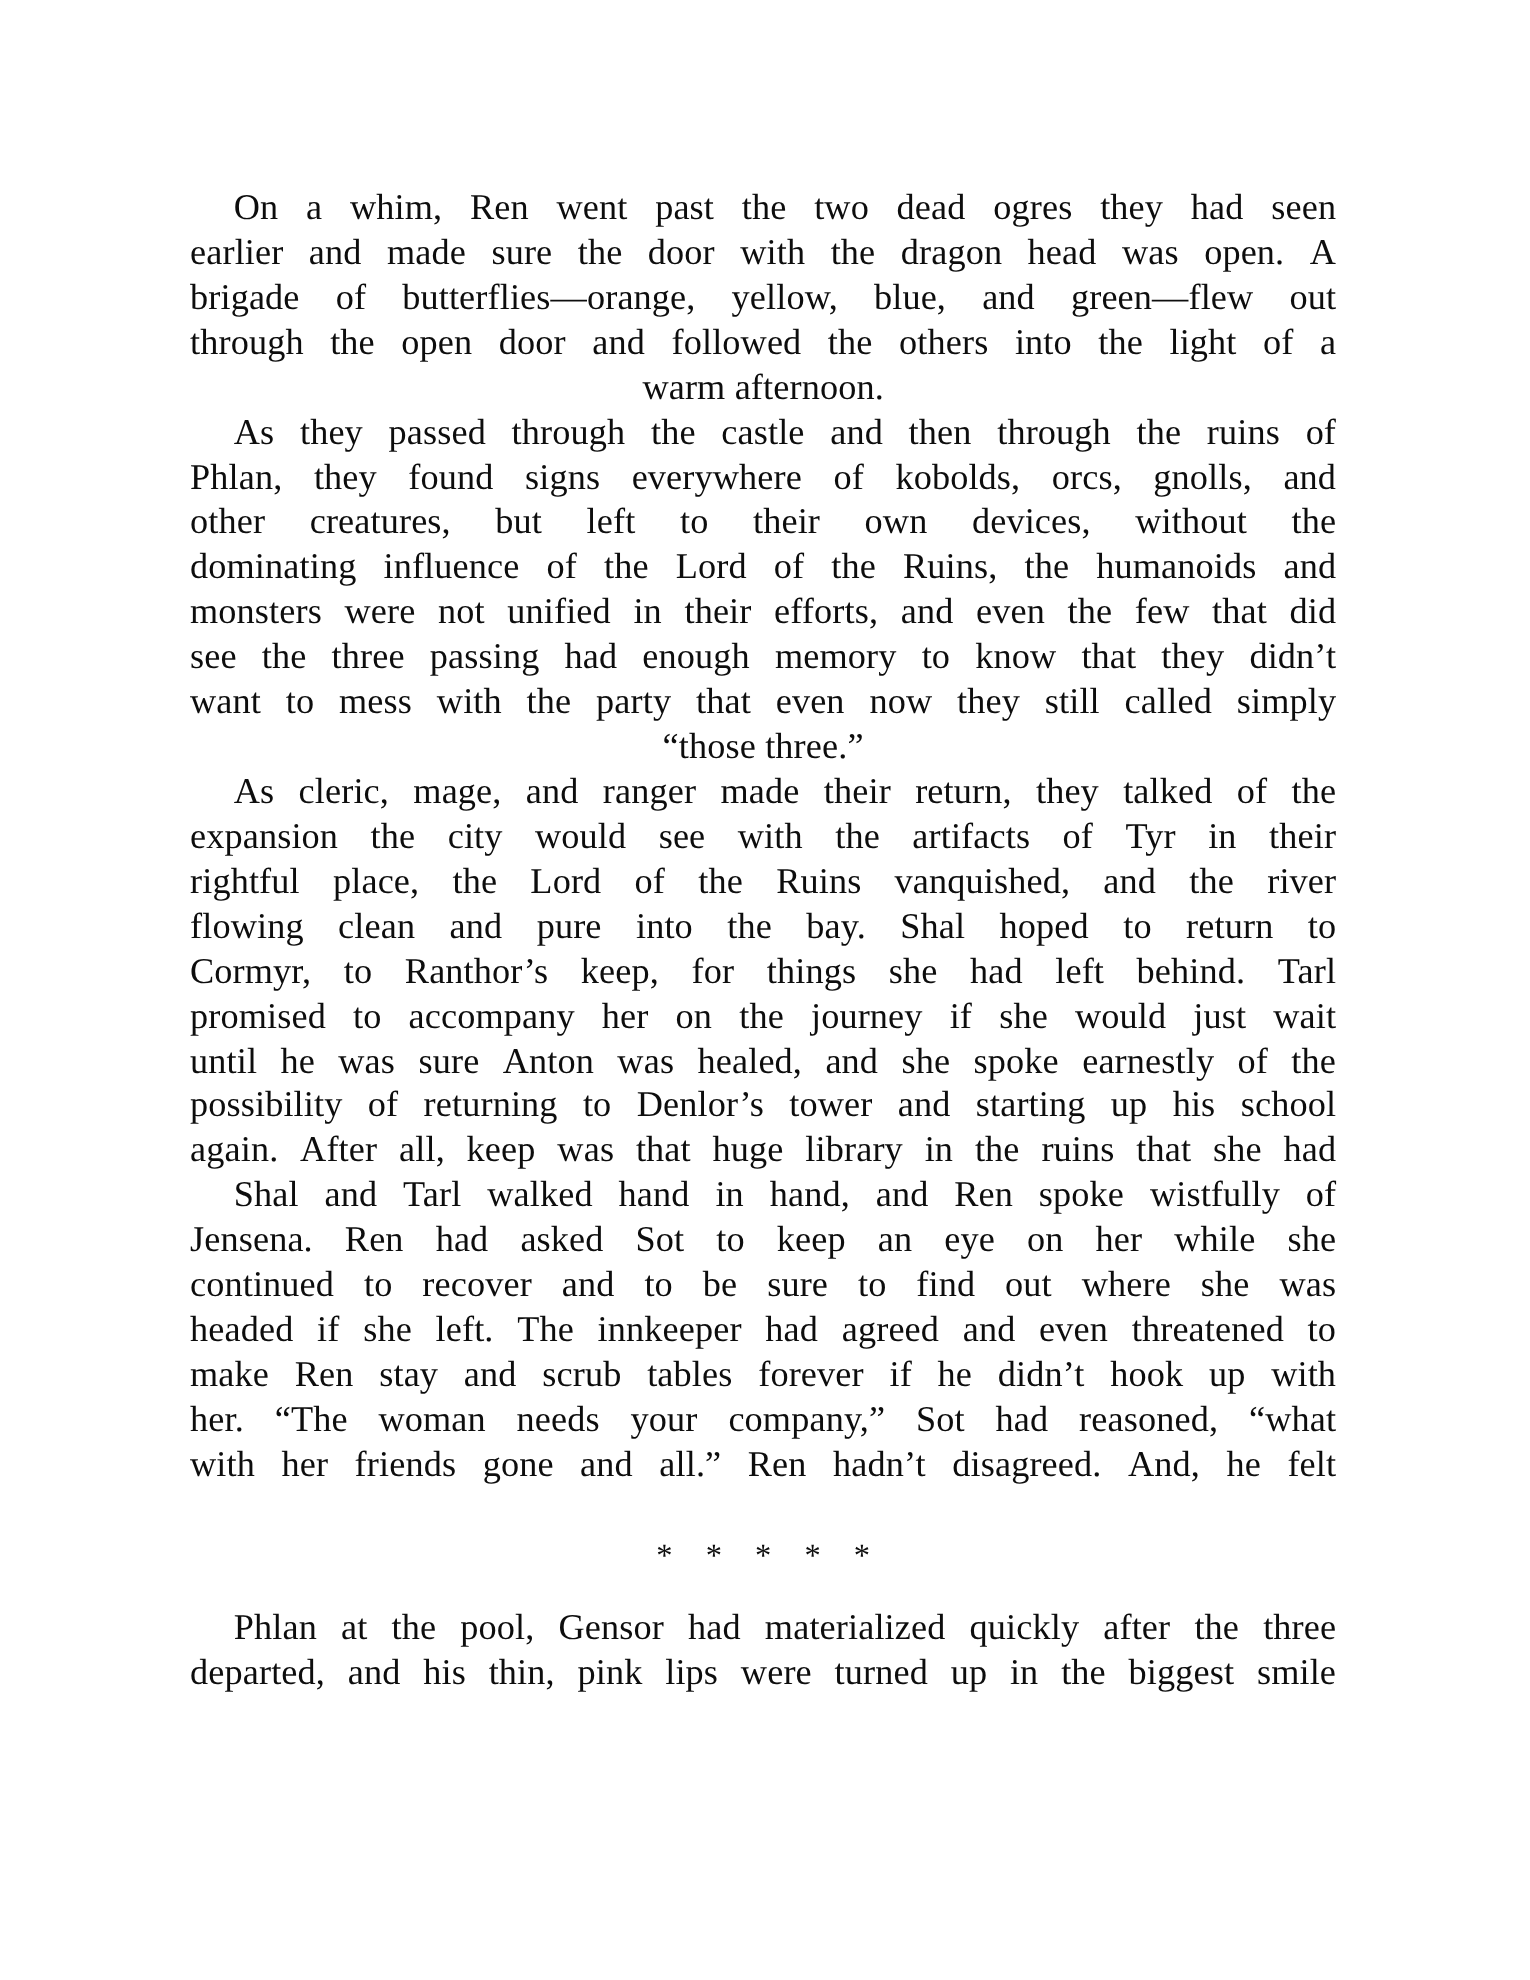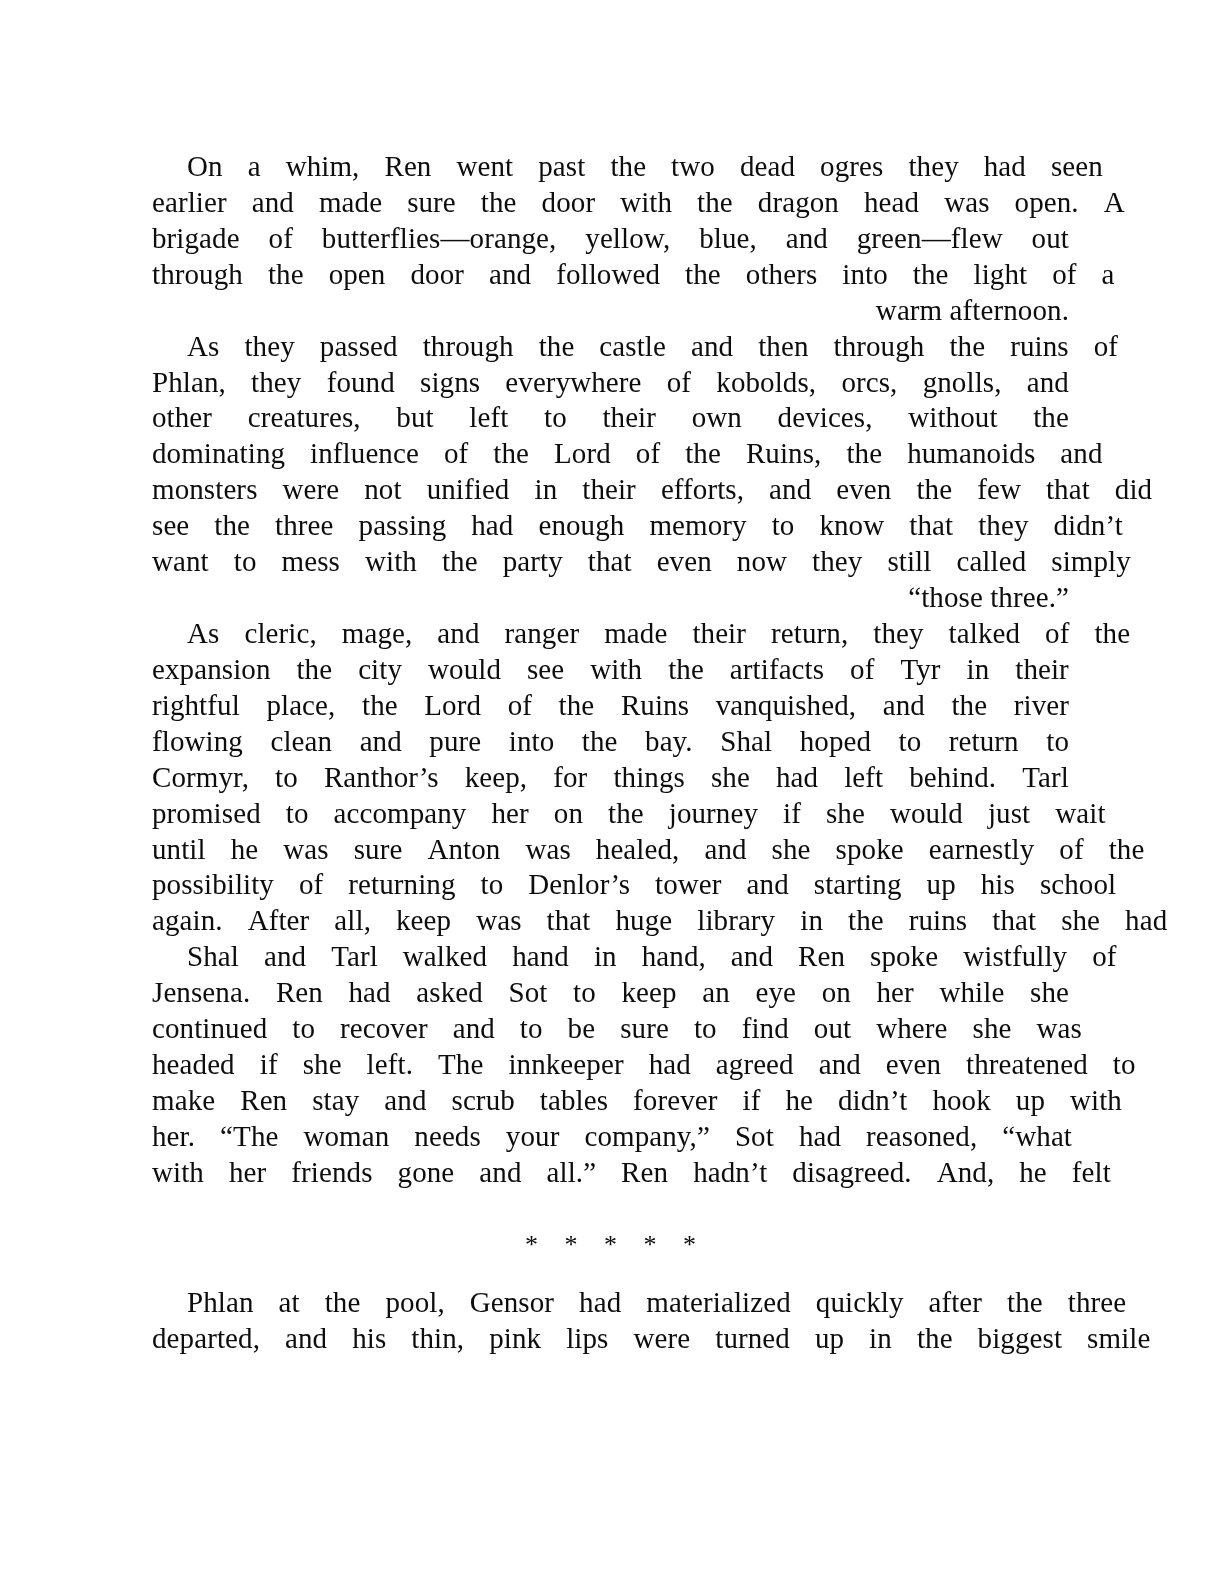--- a/index.html
+++ b/index.html
@@ -32,29 +32,28 @@
     letter-spacing: 0.1px;
   }
   .paragraph { margin: 0; }
   
   .jline {
     display: flex;
     justify-content: space-between;
     height: 35.93px;
     line-height: 35.93px;
     white-space: nowrap;
-    gap: 25px;
   }
   .jline span { display: inline-block; }
   .jline.indent { padding-left: 35px; }
   
   .lline {
     height: 35.93px;
     line-height: 35.93px;
-    text-align: right;
+    text-align: center;
     white-space: nowrap;
   }
   .separator {
     height: 35.93px;
     line-height: 35.93px;
     margin-top: 36px;
     margin-bottom: 22px;
     text-align: center;
     font-size: 26px;
     letter-spacing: 10px;

